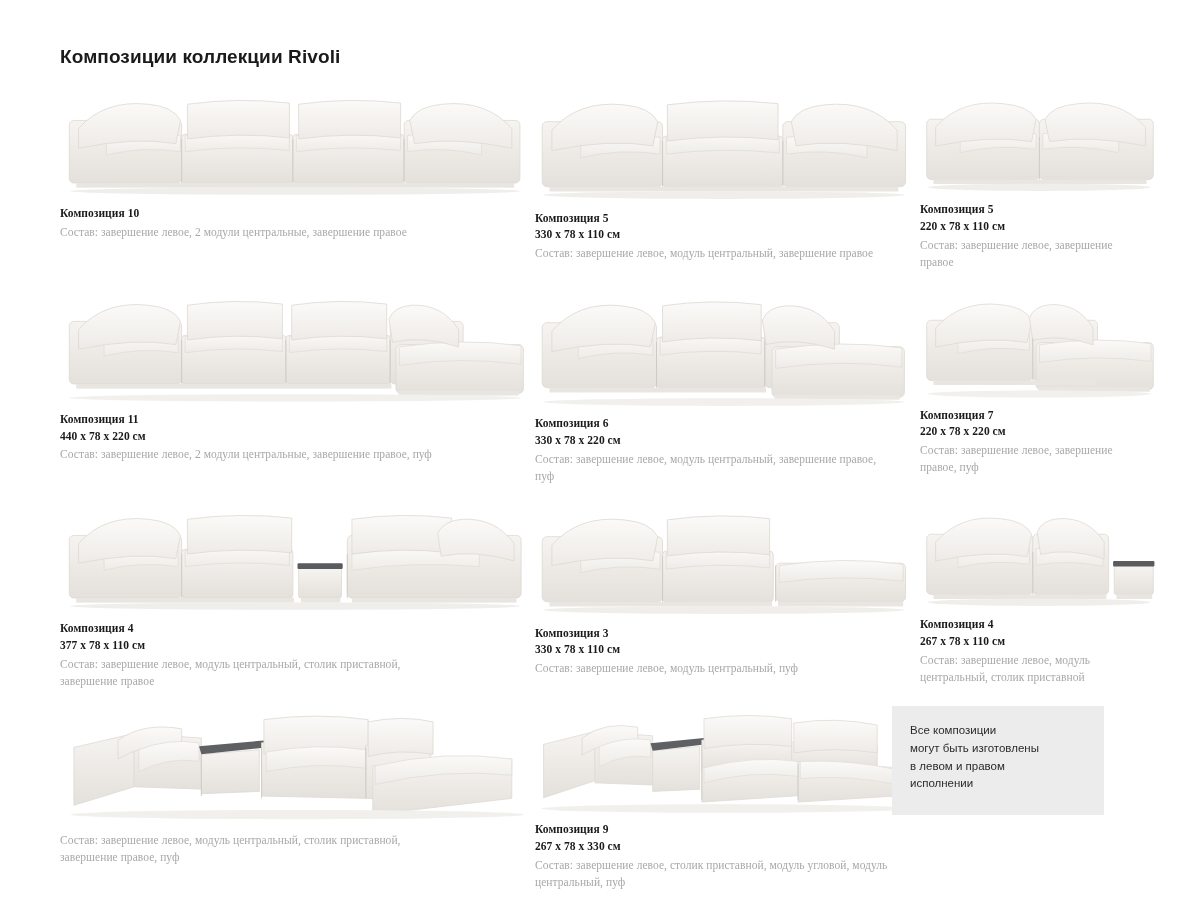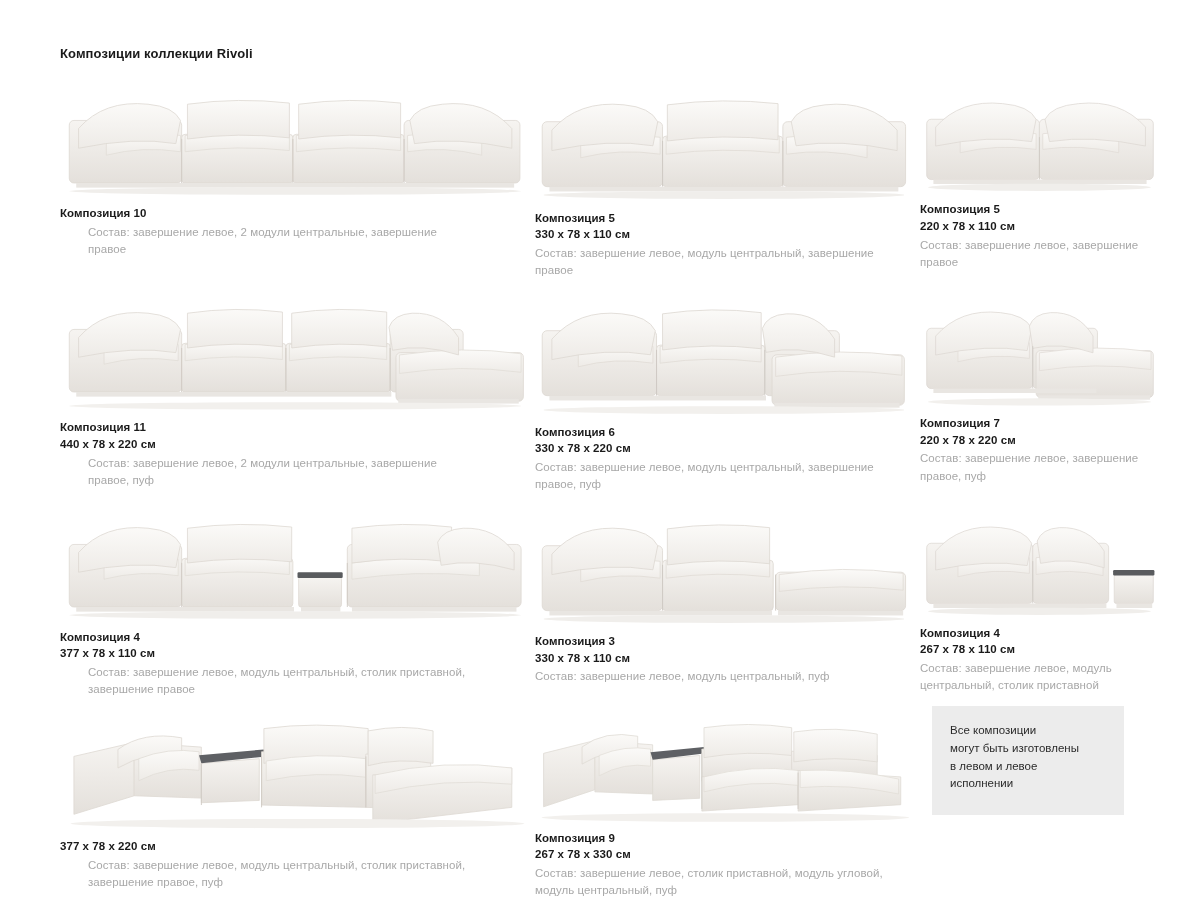--- a/index.html
+++ b/index.html
@@ -18,21 +18,21 @@
   .page {
     position: relative;
     width: 1200px;
     height: 900px;
     box-sizing: border-box;
   }
   .page-title {
     position: absolute;
     left: 60px;
     top: 46px;
-    font-size: 13px;
+    font-size: 19px;
     font-weight: 700;
     letter-spacing: 0.1px;
     color: #1a1a1a;
   }
 
   
   .grid {
     position: absolute;
     left: 60px;
     top: 88px;
@@ -50,21 +50,21 @@
   .col-a { width: 475px; }
   .col-b { width: 385px; }
   .col-c { width: 240px; }
 
   .figure {
     position: relative;
     width: 100%;
   }
   .figure svg { display: block; width: 100%; height: auto; }
 
-  .caption { padding-top: 6px; }
+  .caption { padding-top: 6px; font-family: Liberation Serif, serif; }
   .c-name {
     font-size: 11.5px;
     font-weight: 700;
     color: #1a1a1a;
     line-height: 1.45;
     letter-spacing: .05px;
   }
   .c-dims {
     font-size: 11.5px;
     font-weight: 700;
@@ -74,30 +74,30 @@
   }
   .c-desc {
     font-size: 11.5px;
     font-weight: 400;
     color: #a8a8a8;
     line-height: 1.5;
     letter-spacing: .05px;
     padding-top: 2px;
     max-width: 100%;
   }
-  .col-a .c-desc { max-width: 380px; margin-left: 28px; }
+  .col-a .c-desc { max-width: 380px; }
   .col-b .c-desc { max-width: 355px; }
   .col-c .c-desc { max-width: 226px; }
 
   
   .note-box {
     position: absolute;
-    left: 932px;
+    left: 892px;
     top: 706px;
-    width: 192px;
+    width: 212px;
     height: 109px;
     background: #ececec;
     box-sizing: border-box;
     padding: 16px 18px;
   }
   .note-box p {
     margin: 0;
     font-size: 11.5px;
     line-height: 1.55;
     color: #2b2b2b;
@@ -396,21 +396,20 @@
             <path d="M270 50 l120 -6 l0 34 l-120 14 z" fill="url(#g1b)" stroke="#ded9d3" stroke-width=".7"></path>
             <path d="M272 50 q60 -14 118 -6 l0 14 q-58 -6 -118 8 z" fill="url(#g1)" stroke="#e1ddd7" stroke-width=".7"></path>
 
             <line x1="174" y1="34" x2="174" y2="78" stroke="#cfcac4" stroke-width=".8"></line>
             <line x1="264" y1="34" x2="264" y2="78" stroke="#cfcac4" stroke-width=".8"></line>
             <line x1="122" y1="40" x2="122" y2="76" stroke="#cfcac4" stroke-width=".8"></line>
             <ellipse cx="205" cy="92" rx="196" ry="4" fill="#f2f0ed"></ellipse>
           </svg>
         </div>
         <div class="caption">
-          <div class="c-dims">377 x 78 x 220 см</div>
           <div class="c-desc">Состав: завершение левое, модуль центральный, столик приставной, завершение правое, пуф</div>
         </div>
       </div>
 
       <div class="cell col-b">
         <div class="figure">
           <svg viewBox="0 0 360 100" xmlns="http://www.w3.org/2000/svg">
             <path d="M8 34 l48 -12 l0 46 l-48 16 z" fill="url(#g1b)" stroke="#ded9d3" stroke-width=".7"></path>
             <path d="M56 22 l54 4 l0 46 l-54 -2 z" fill="url(#g1b)" stroke="#ded9d3" stroke-width=".7"></path>
             <path d="M44 28 q21 -16 52 -10 l0 16 q-28 -5 -52 10 z" fill="url(#g1)" stroke="#ded9d3" stroke-width=".7"></path>
@@ -441,17 +440,17 @@
       </div>
 
       <div class="cell col-c"></div>
     </div>
 
   </div>
 
   <div class="note-box">
     <p>Все композиции</p>
     <p>могут быть изготовлены</p>
-    <p>в левом и левое</p>
+    <p>в левом и правом</p>
     <p>исполнении</p>
   </div>
 
 </div>
 
 </body></html>

